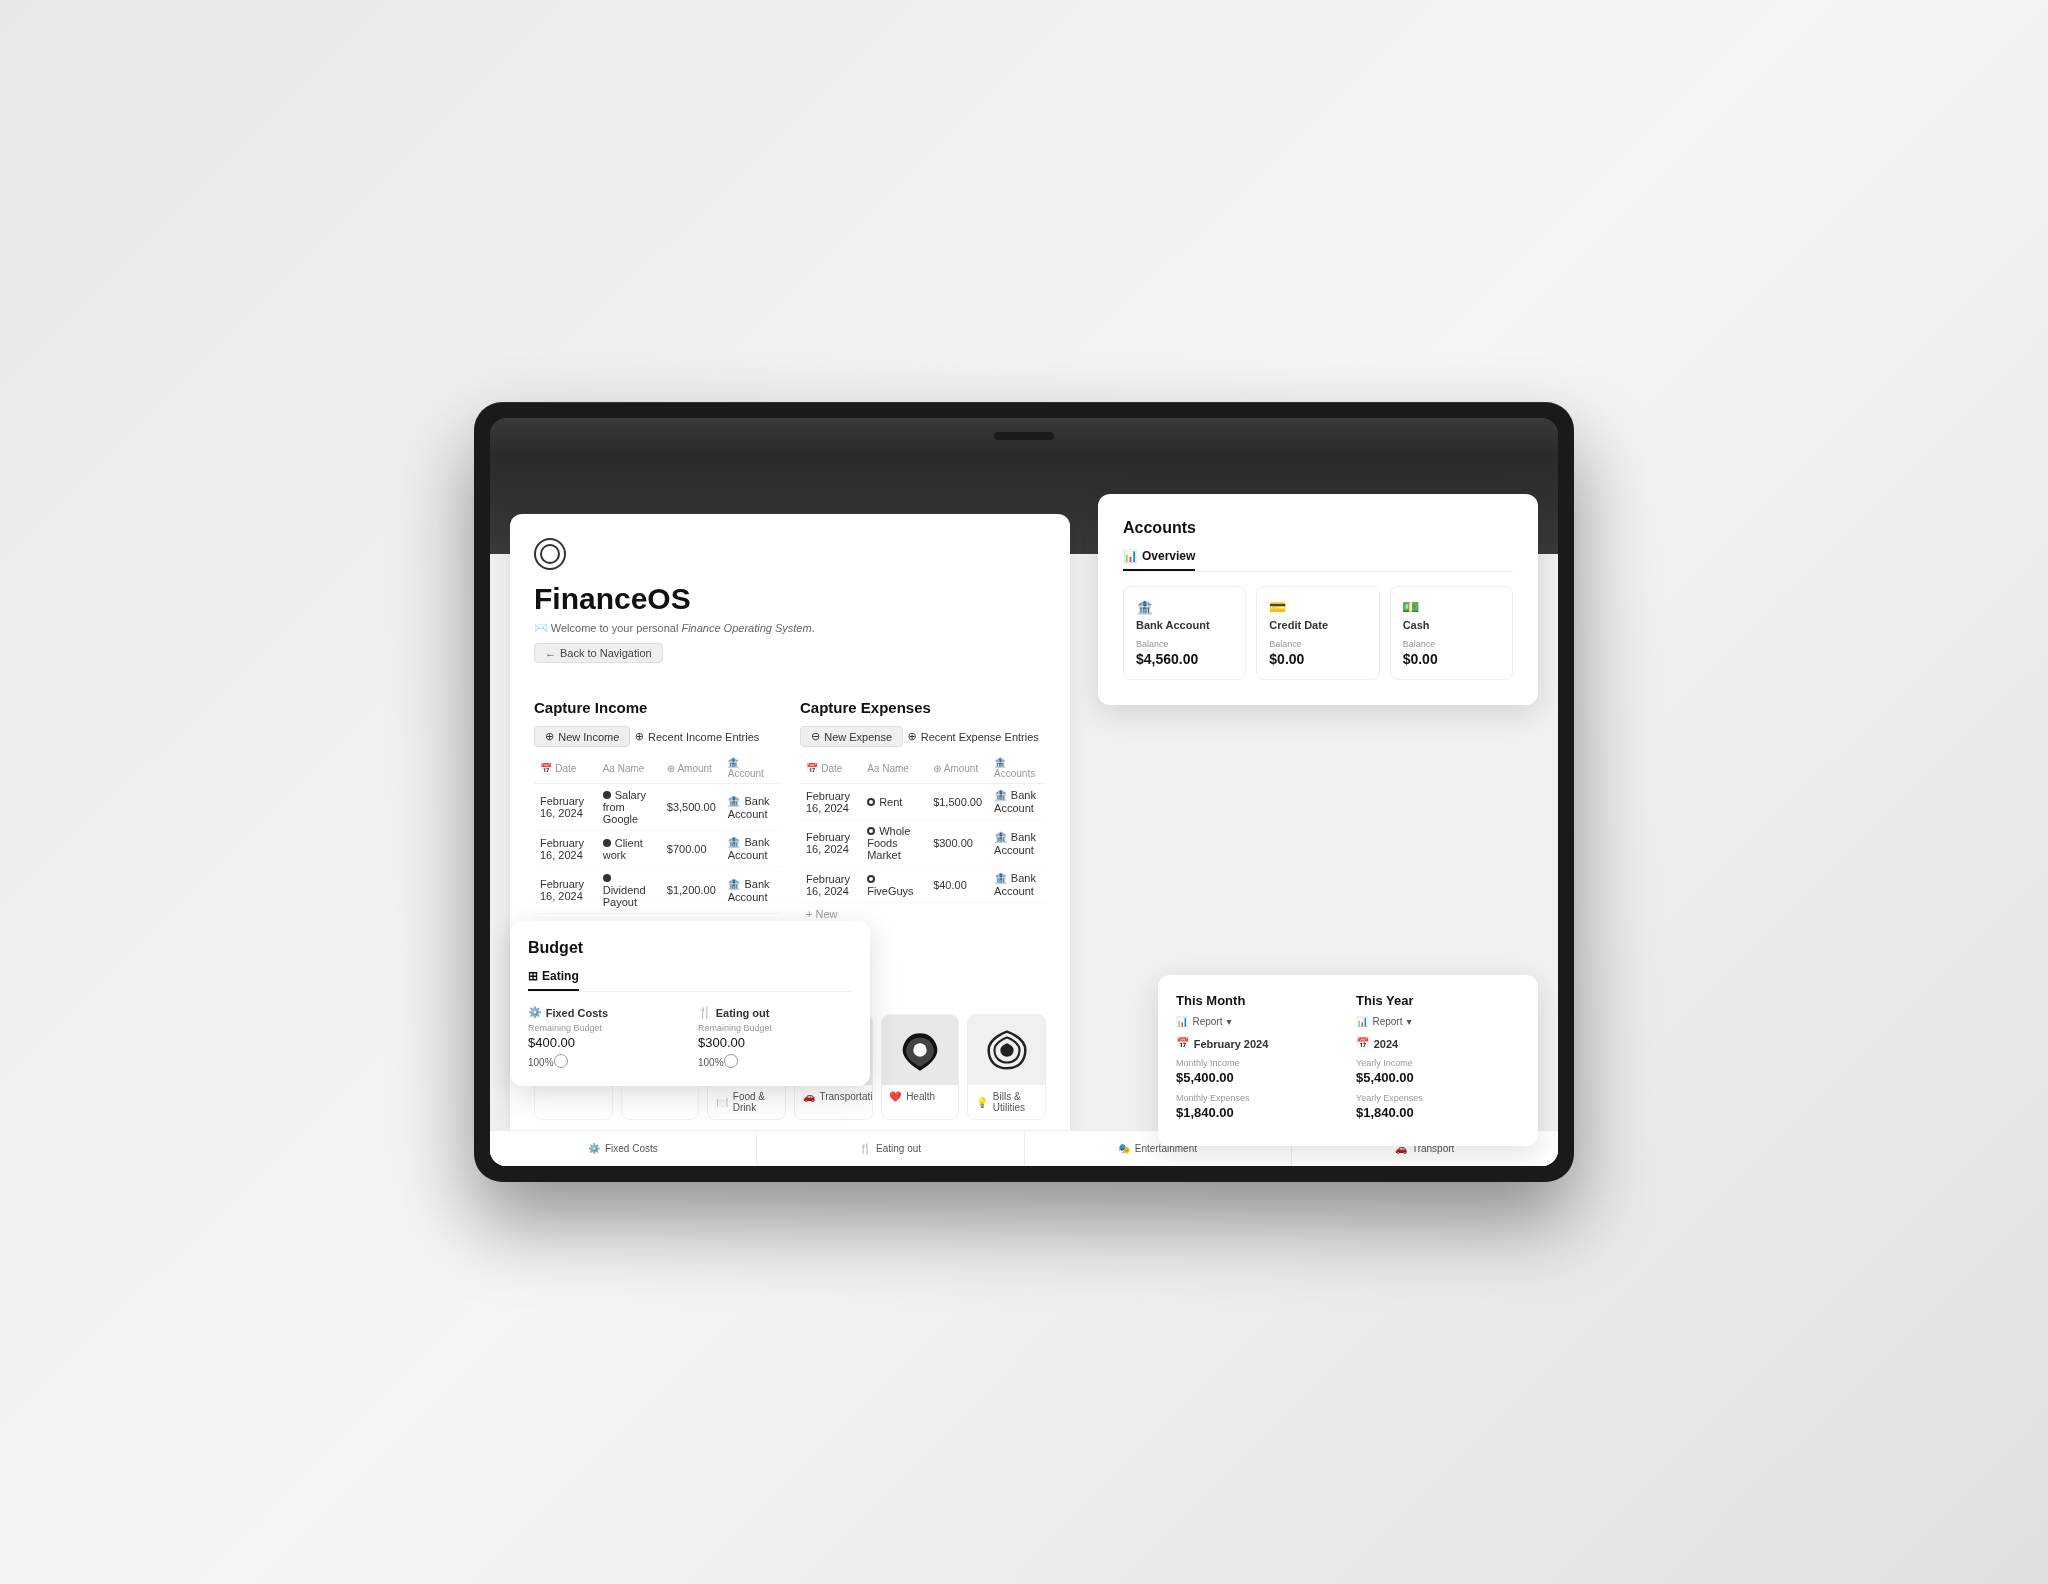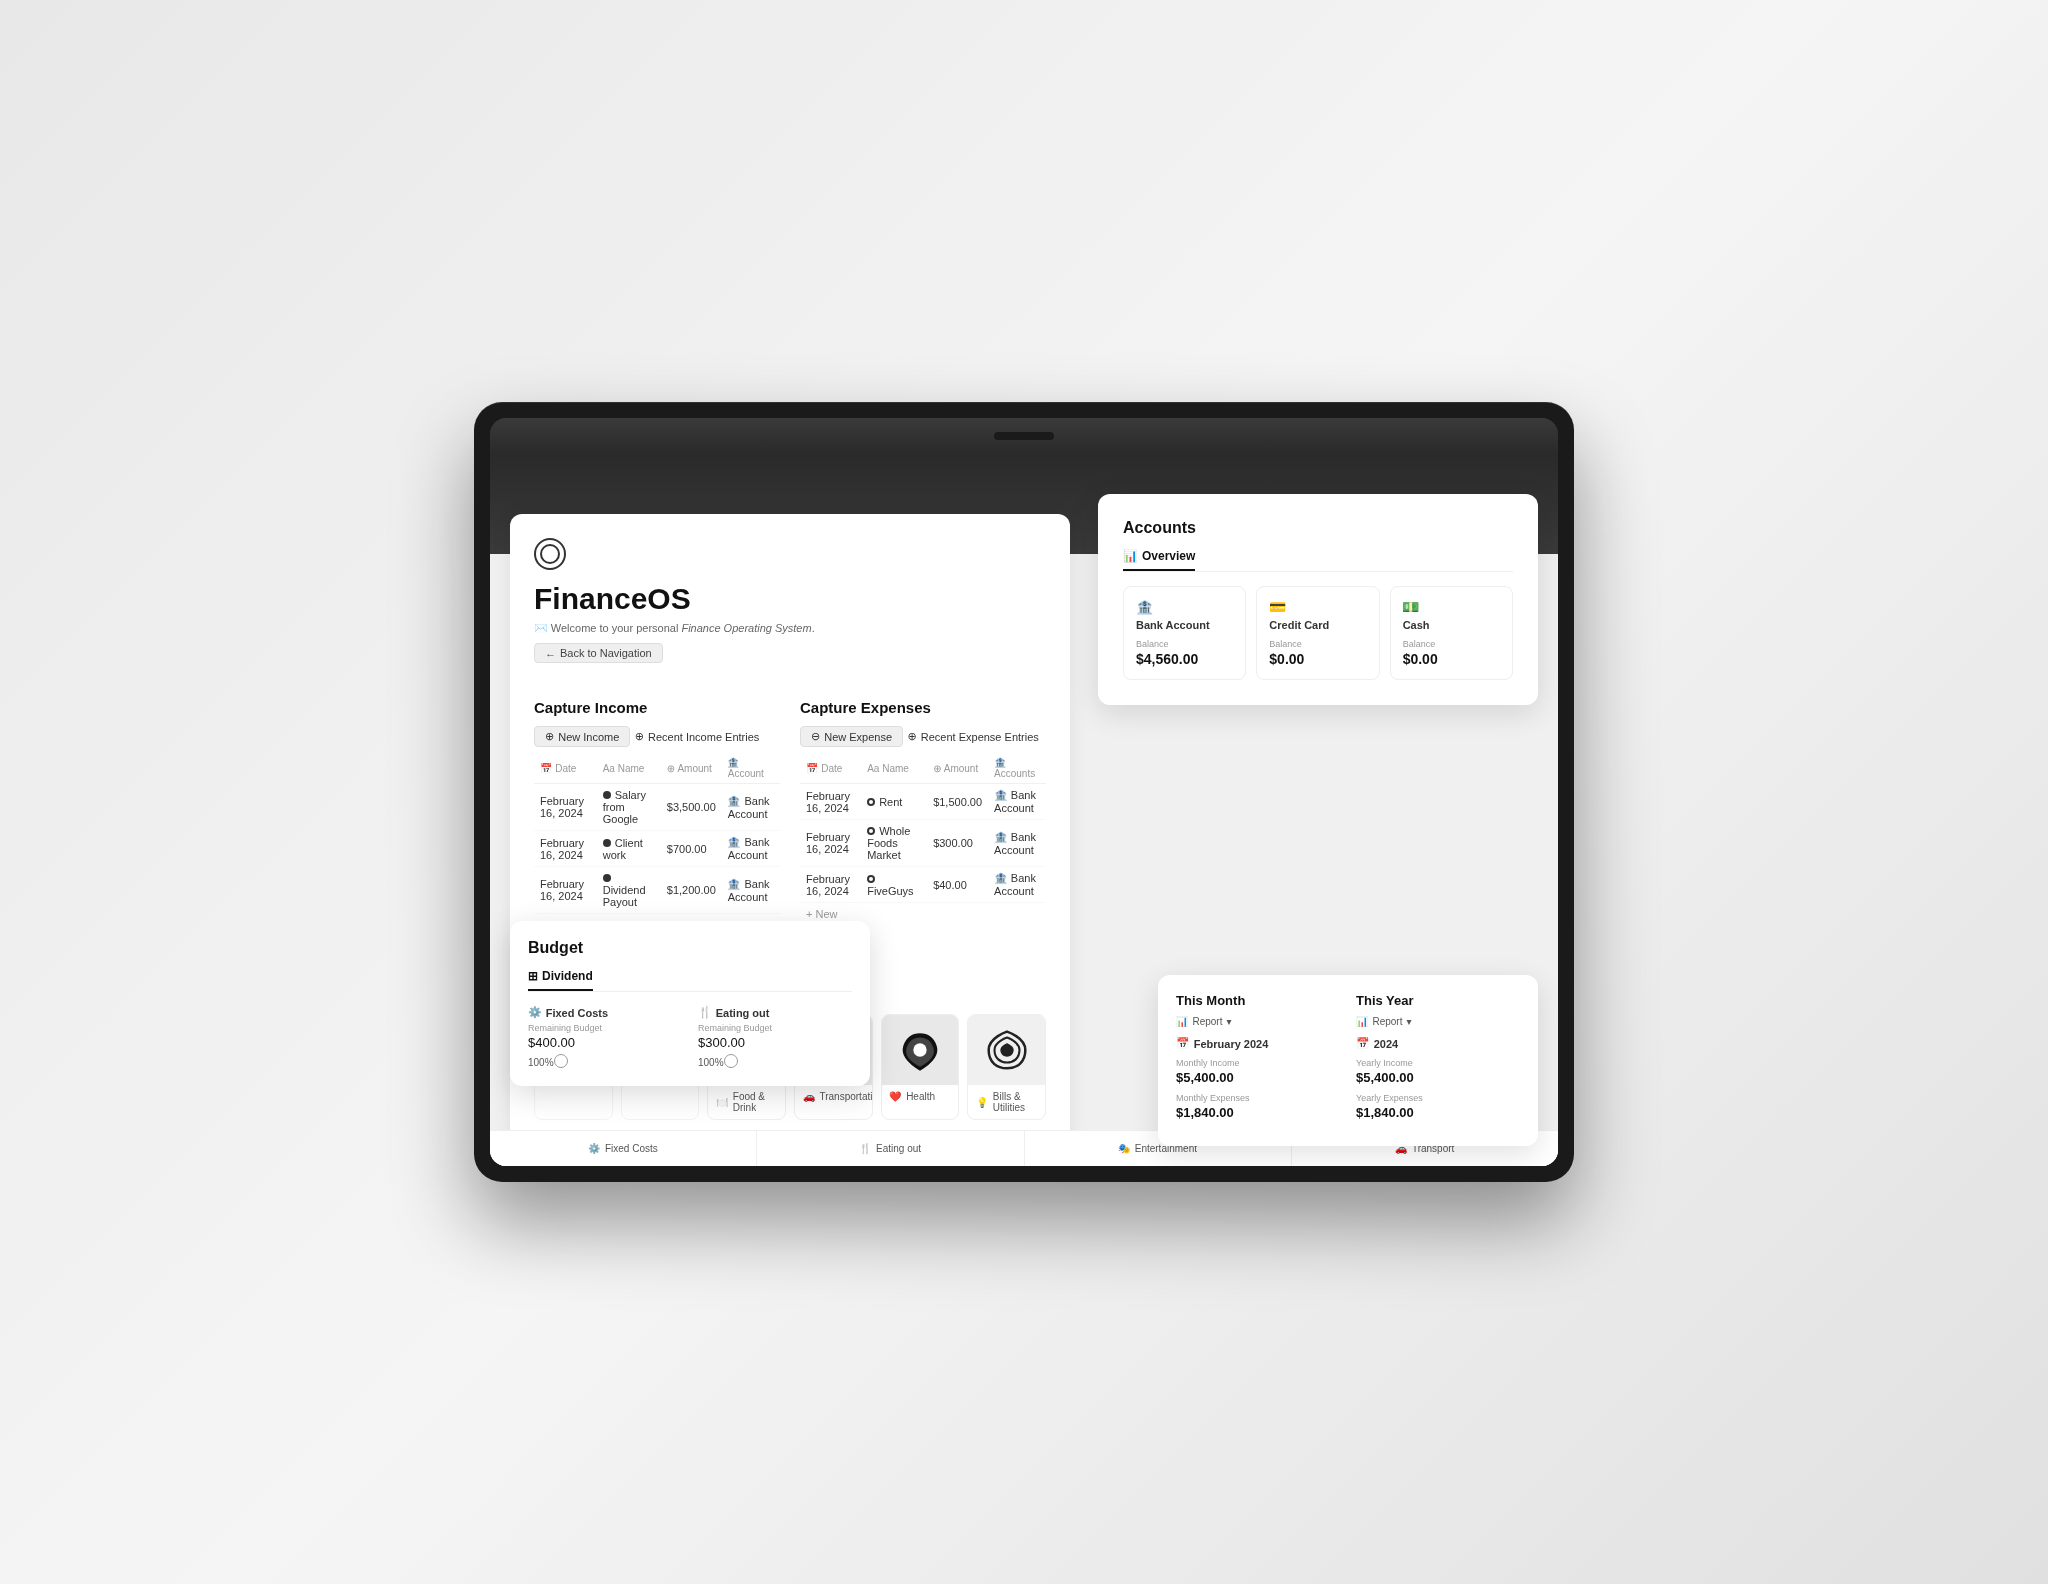--- a/index.html
+++ b/index.html
@@ -719,39 +719,39 @@
         </div>
         <div class="accounts-grid">
           <div class="account-card">
             <div class="account-card-icon">🏦</div>
             <div class="account-card-name">Bank Account</div>
             <div class="account-card-balance-label">Balance</div>
             <div class="account-card-balance">$4,560.00</div>
           </div>
           <div class="account-card">
             <div class="account-card-icon">💳</div>
-            <div class="account-card-name">Credit Card</div>
+            <div class="account-card-name">Credit Date</div>
             <div class="account-card-balance-label">Balance</div>
             <div class="account-card-balance">$0.00</div>
           </div>
           <div class="account-card">
             <div class="account-card-icon">💵</div>
             <div class="account-card-name">Cash</div>
             <div class="account-card-balance-label">Balance</div>
             <div class="account-card-balance">$0.00</div>
           </div>
         </div>
       </div>
 
       <div class="budget-panel">
         <div class="panel-title">Budget</div>
         <div class="tab-bar">
           <div class="tab-item active">
             <span>⊞</span>
-            <span>Dividend</span>
+            <span>Eating</span>
           </div>
         </div>
         <div class="budget-grid">
           <div>
             <div class="budget-item-title">
               <span>⚙️</span>
               <span>Fixed Costs</span>
             </div>
             <div class="budget-item-label">Remaining Budget</div>
             <div class="budget-item-value">$400.00</div>

